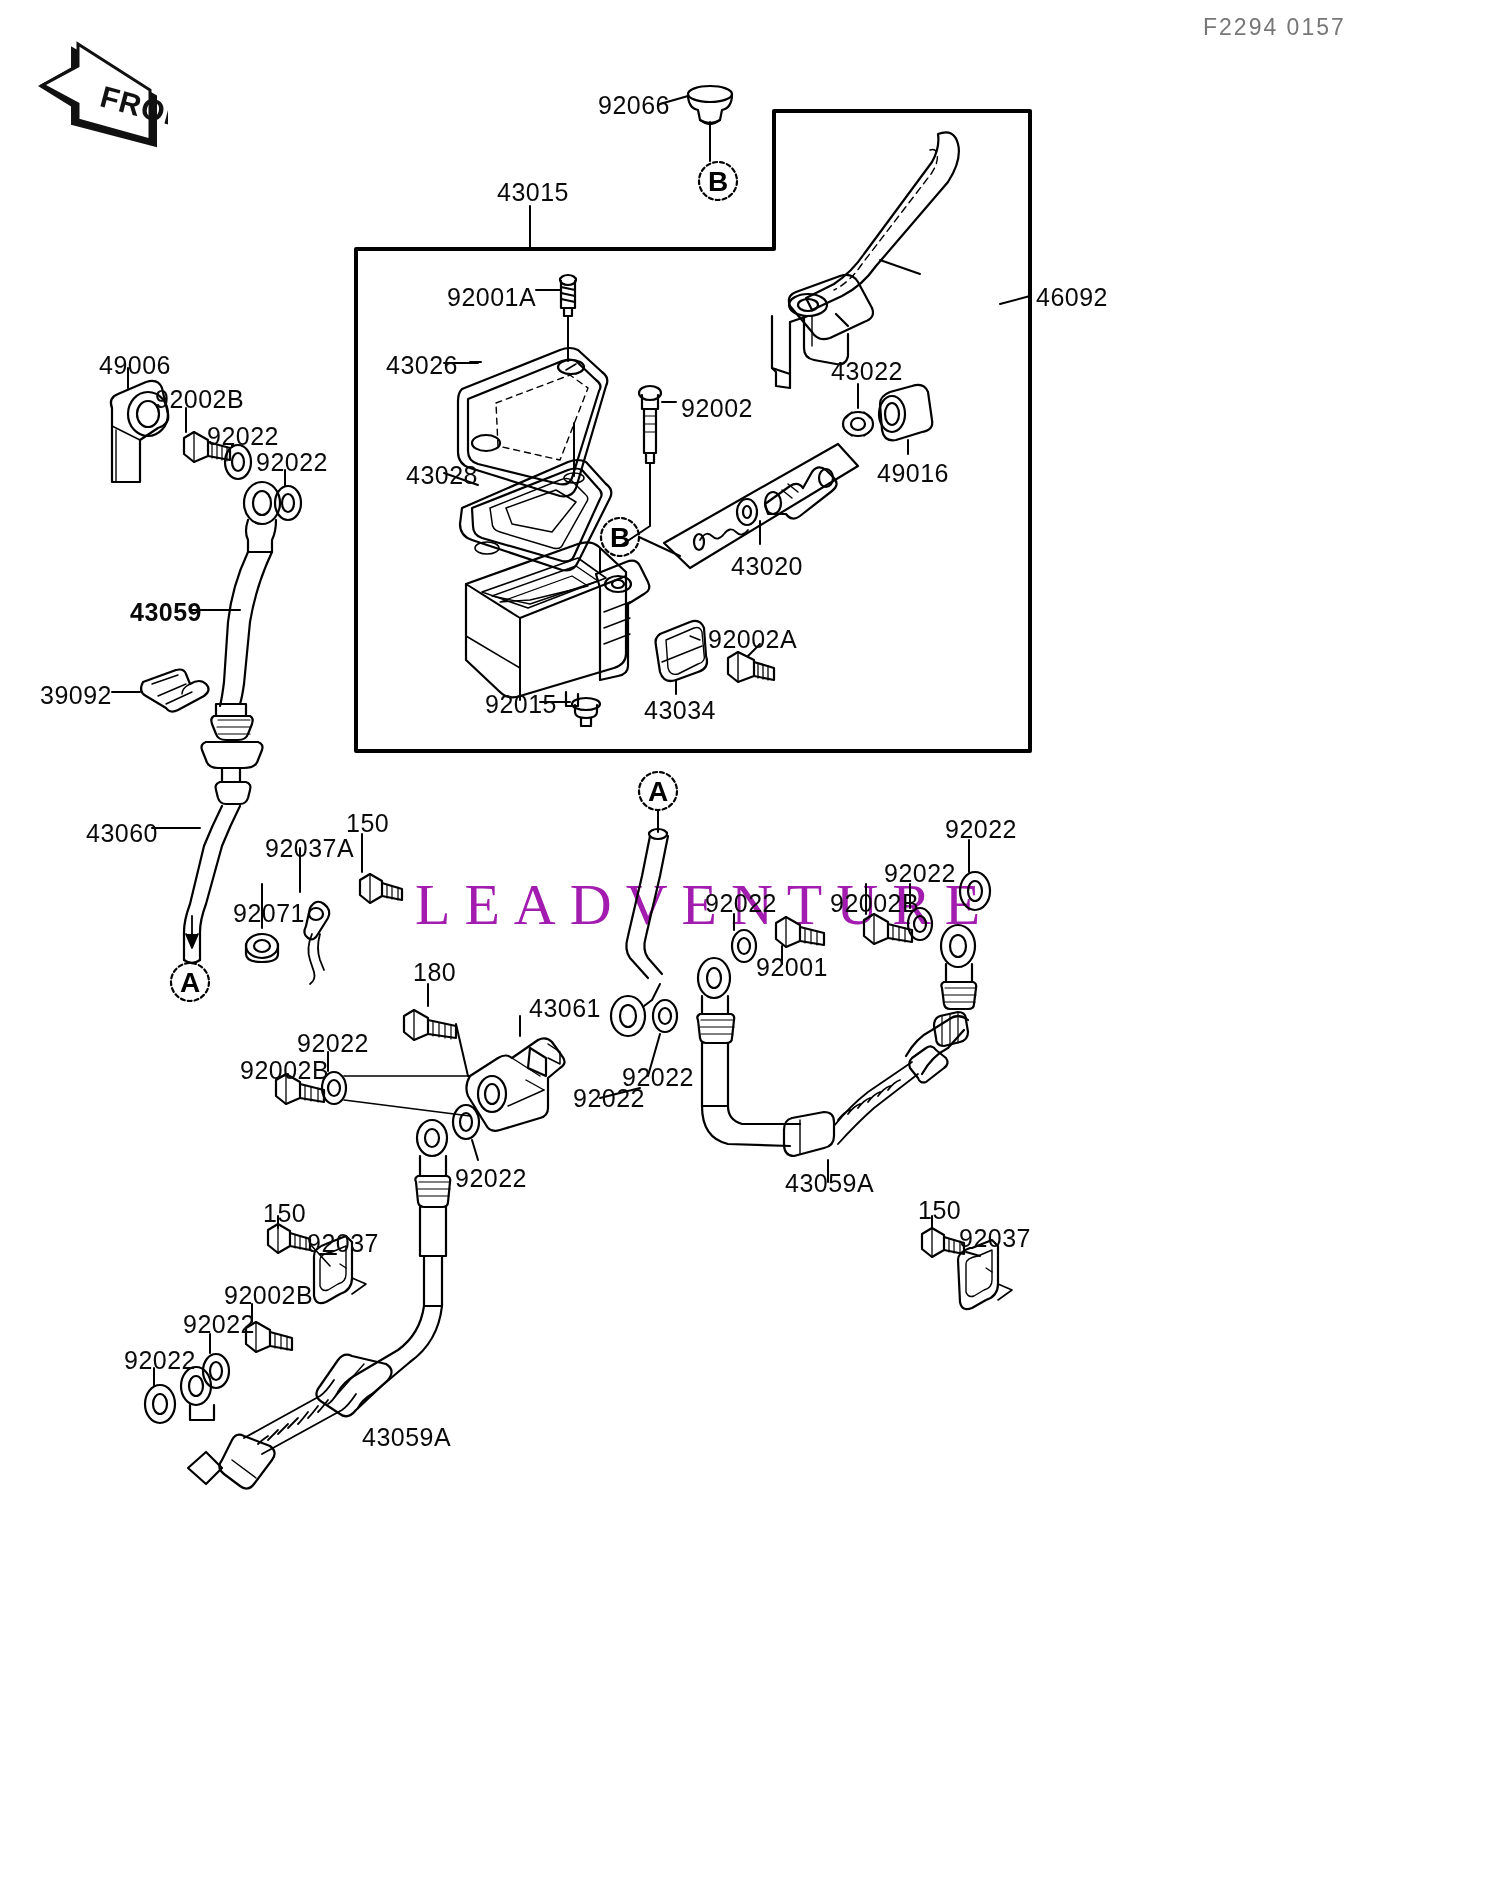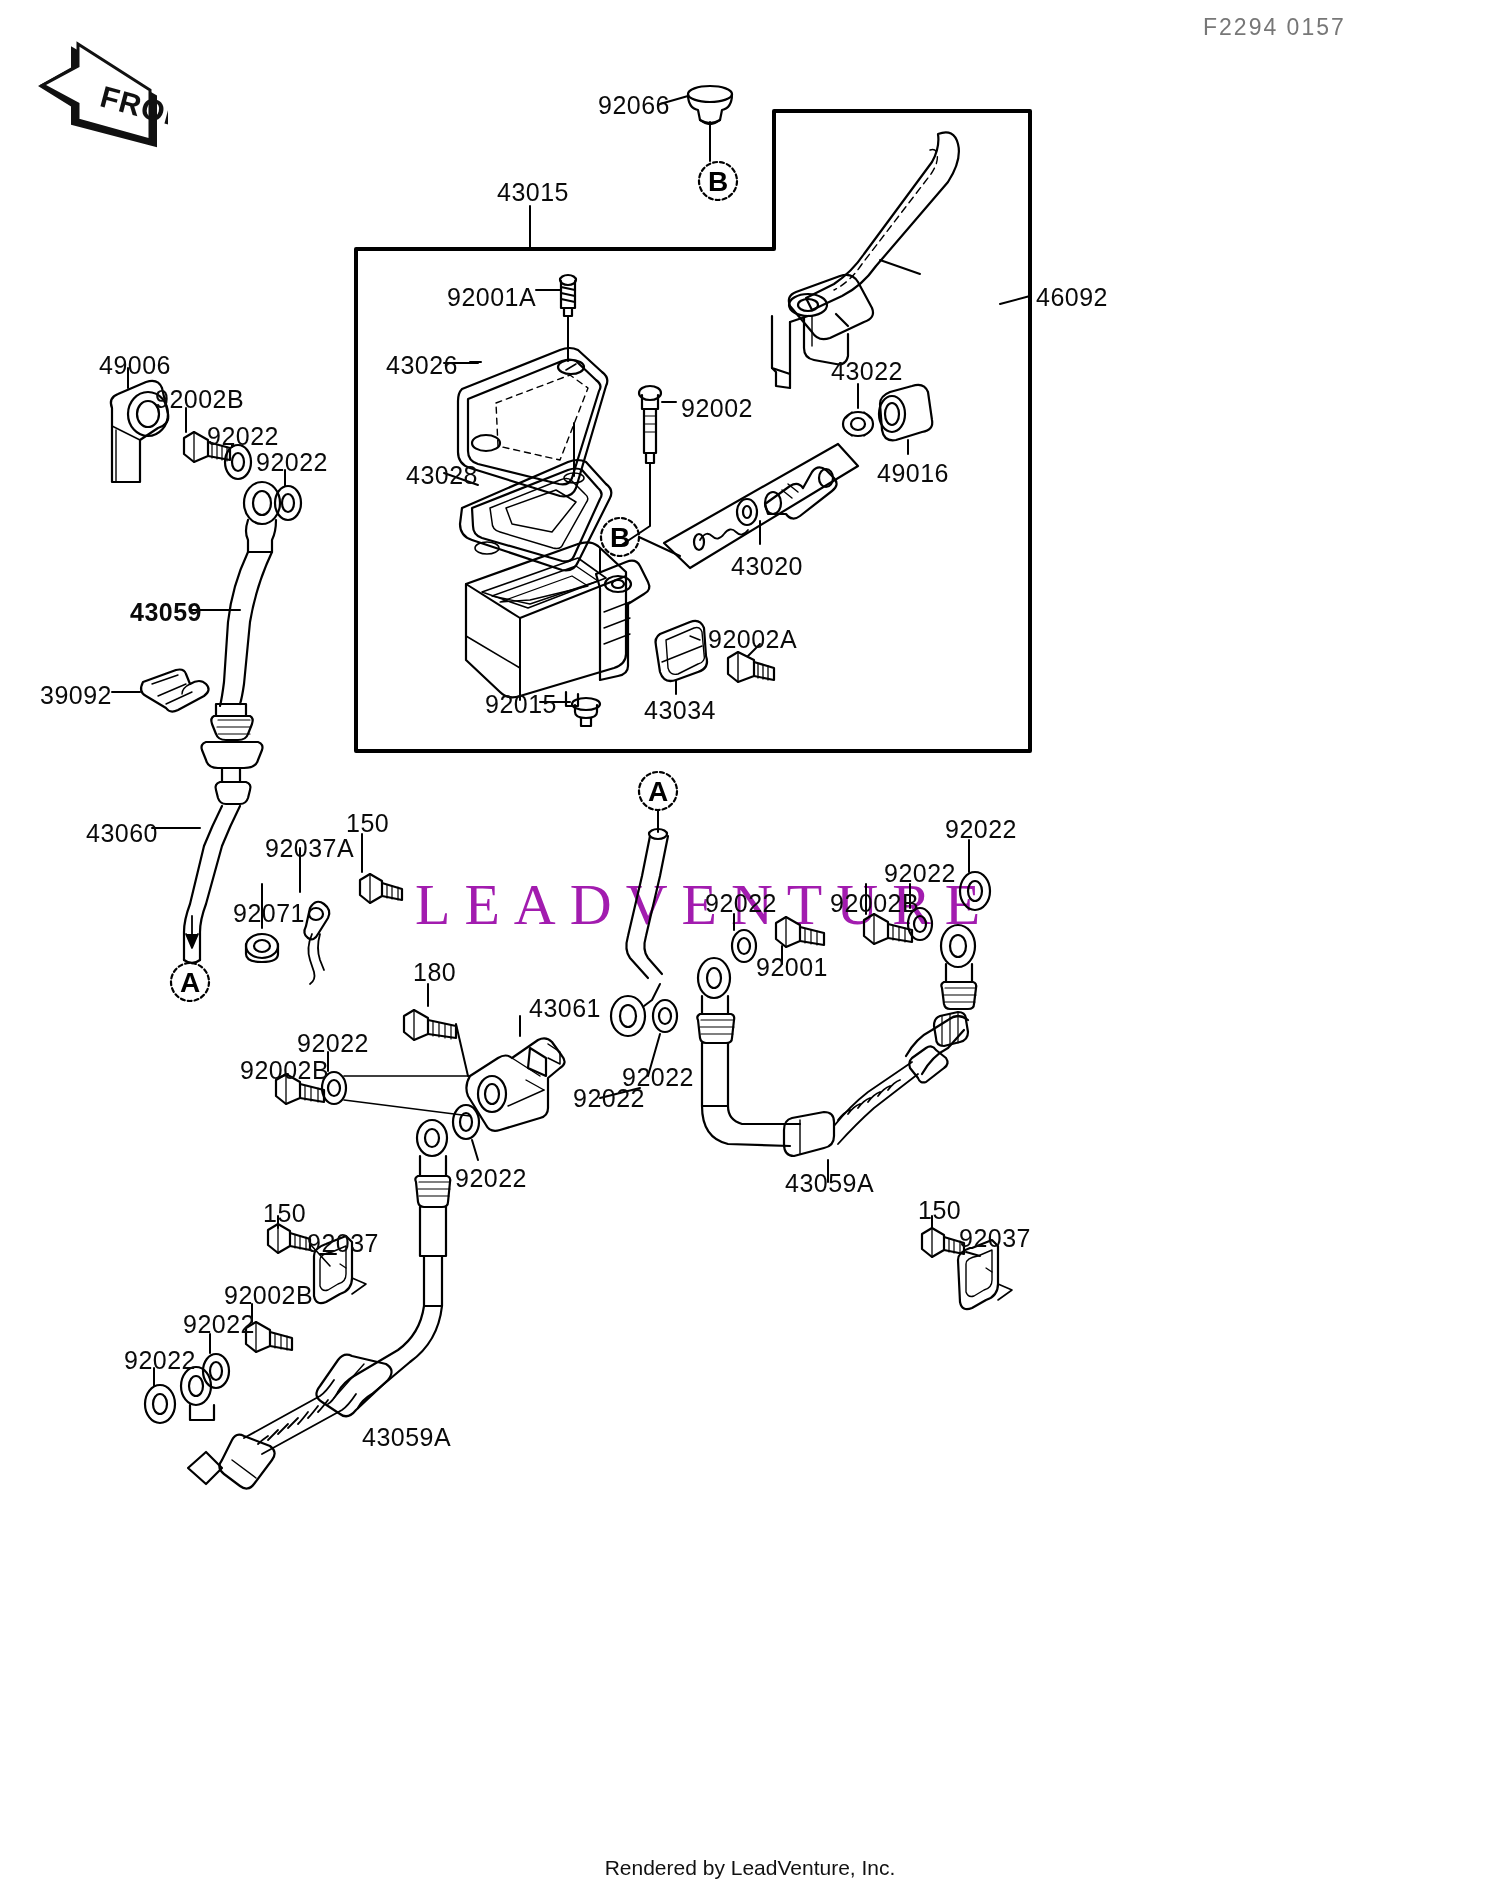--- a/index.html
+++ b/index.html
@@ -590,14 +590,13 @@
       <div class="lbl" style="left: 263px; top: 1183px;">150</div>
       <div class="lbl" style="left: 307px; top: 1213px;">92037</div>
       <div class="lbl" style="left: 918px; top: 1180px;">150</div>
       <div class="lbl" style="left: 959px; top: 1208px;">92037</div>
       <div class="lbl" style="left: 224px; top: 1265px;">92002B</div>
       <div class="lbl" style="left: 183px; top: 1294px;">92022</div>
       <div class="lbl" style="left: 124px; top: 1330px;">92022</div>
       <div class="lbl" style="left: 362px; top: 1407px;">43059A</div>
     </div>
 
-  <div class="footer">Rendered by LeadVenture, Inc.</div>
 </div>
 
 </body></html>

